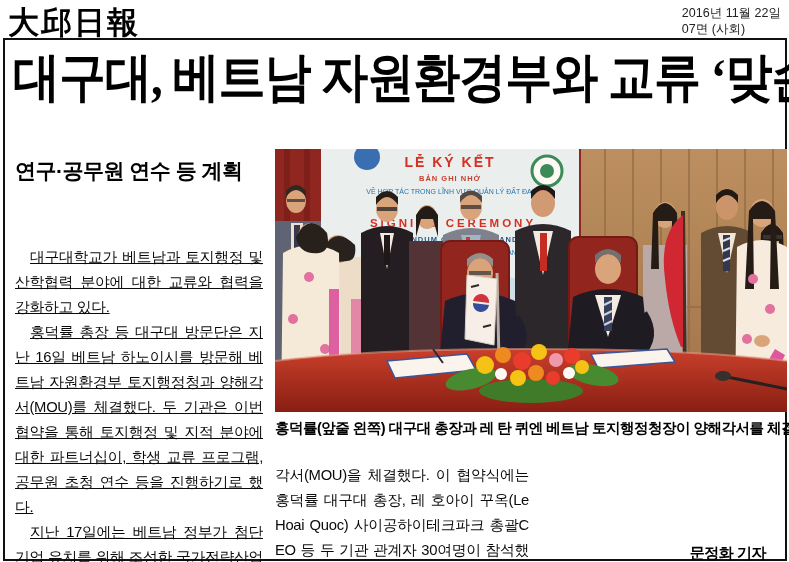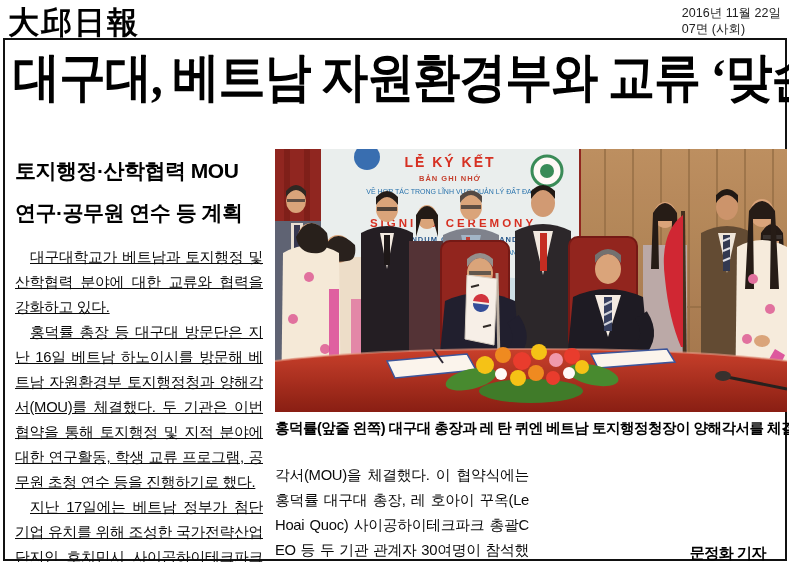--- a/index.html
+++ b/index.html
@@ -61,27 +61,26 @@
 <div class="dateline">
   <div>2016년 11월 22일</div>
   <div>07면 (사회)</div>
 </div>
 
 <div class="article-box">
 
   <div class="headline">대구대, 베트남 자원환경부와 교류 ‘맞손’</div>
 
   <div class="subhead">
-    <div>토지행정·산학협력 MOU</div>
     <div>연구·공무원 연수 등 계획</div>
   </div>
 
   <div class="col-left bodytext">
     <p>대구대학교가 베트남과 토지행정 및 산학협력 분야에 대한 교류와 협력을 강화하고 있다.</p>
-    <p>홍덕률 총장 등 대구대 방문단은 지난 16일 베트남 하노이시를 방문해 베트남 자원환경부 토지행정청과 양해각서(MOU)를 체결했다. 두 기관은 이번 협약을 통해 토지행정 및 지적 분야에 대한 연구활동, 학생 교류 프로그램, 공무원 초청 연수 등을 진행하기로 했다.</p>
+    <p>홍덕률 총장 등 대구대 방문단은 지난 16일 베트남 하노이시를 방문해 베트남 자원환경부 토지행정청과 양해각서(MOU)를 체결했다. 두 기관은 이번 협약을 통해 토지행정 및 지적 분야에 대한 파트너십이, 학생 교류 프로그램, 공무원 초청 연수 등을 진행하기로 했다.</p>
     <p>지난 17일에는 베트남 정부가 첨단기업 유치를 위해 조성한 국가전략산업단지인 호치민시 사이공하이테크파크(SHTP)와 양해</p>
   </div>
 
   <div class="photo-wrap">
     <svg width="512" height="263" viewBox="0 0 512 263">
       <defs>
         <linearGradient id="tableGrad" x1="0" y1="0" x2="0" y2="1">
           <stop offset="0" stop-color="#c63b28"></stop>
             <stop offset="1" stop-color="#82170e"></stop>
         </linearGradient>

